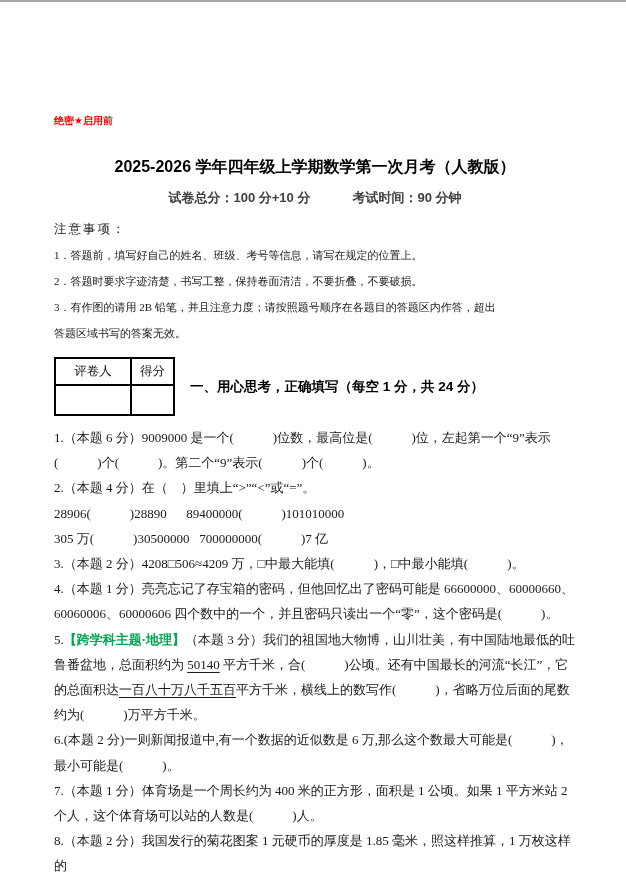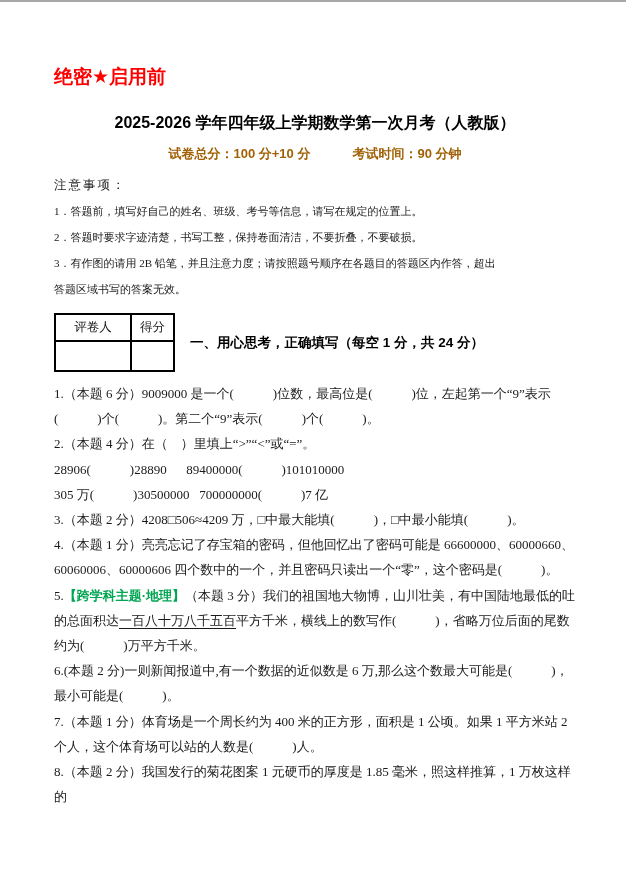--- a/index.html
+++ b/index.html
@@ -8,27 +8,27 @@
     --wm-red:#e53917;
     --ink:#1a1a1a;
   }
   *{margin:0;padding:0;box-sizing:border-box;}
   html,body{background:#ffffff;}
   body{width:626px;height:893px;overflow:hidden;position:relative;
        font-family:"Liberation Serif","DejaVu Serif",serif;color:var(--ink);}
   .top-line{position:absolute;top:0;left:0;width:626px;height:2px;background:#a8a8a8;}
   .sheet{position:relative;width:626px;height:893px;padding:0 50px 0 54px;}
 
-  .secrecy{margin-top:68px;font-family:"Liberation Sans","DejaVu Sans",sans-serif;
-           font-weight:bold;font-size:19px;line-height:18px;color:var(--secrecy-red);}
+  .secrecy{margin-top:112px;font-family:"Liberation Sans","DejaVu Sans",sans-serif;
+           font-weight:bold;font-size:10px;line-height:18px;color:var(--secrecy-red);}
   .title{margin-top:26px;text-align:center;font-family:"Liberation Sans","DejaVu Sans",sans-serif;
          font-weight:bold;font-size:16px;line-height:22px;color:#000;}
   .subtitle{margin-top:11px;display:flex;justify-content:center;gap:42px;
             font-family:"Liberation Sans","DejaVu Sans",sans-serif;font-weight:bold;
-            font-size:13px;line-height:17px;color:#a16207;}
+            font-size:13px;line-height:17px;color:#404040;}
 
   .notes-heading{margin-top:14px;font-size:12.5px;line-height:18px;letter-spacing:2px;}
   .notes p{font-size:11px;line-height:26px;white-space:pre-wrap;}
   .notes{margin-top:4px;}
 
   .grader-row{margin-top:11px;display:flex;align-items:center;}
   table.grader{border-collapse:collapse;}
   table.grader td{border:2px solid #000;font-size:12.5px;text-align:center;vertical-align:middle;}
   table.grader tr.hd td{width:76px;height:27px;}
   table.grader tr.hd td:last-child{width:43px;border-radius:10px;}
@@ -90,20 +90,21 @@
     <p class="qline">2.（本题 4 分）在（　）里填上“&gt;”“&lt;”或“=”。</p>
     <p class="qline">28906(            )28890      89400000(            )101010000</p>
     <p class="qline">305 万(            )30500000   700000000(            )7 亿</p>
 
     <p class="qline">3.（本题 2 分）4208□506≈4209 万，□中最大能填(            )，□中最小能填(            )。</p>
 
     <p class="qline">4.（本题 1 分）亮亮忘记了存宝箱的密码，但他回忆出了密码可能是 66600000、60000660、</p>
     <p class="qline">60060006、60000606 四个数中的一个，并且密码只读出一个“零”，这个密码是(            )。</p>
 
     <p class="qline"><span>5.</span><span class="tag-green">【跨学科主题·地理】</span><span>（本题 3 分）我们的祖国地大物博，山川壮美，有中国陆地最低的吐</span></p>
+    <p class="qline"><span>鲁番盆地，总面积约为 </span><span class="u">50140</span><span> 平方千米，合(            )公顷。还有中国最长的河流“长江”，它</span></p>
     <p class="qline"><span>的总面积达</span><span class="u">一百八十万八千五百</span><span>平方千米，横线上的数写作(            )，省略万位后面的尾数</span></p>
     <p class="qline">约为(            )万平方千米。</p>
 
     <p class="qline">6.(本题 2 分)一则新闻报道中,有一个数据的近似数是 6 万,那么这个数最大可能是(            )，</p>
     <p class="qline">最小可能是(            )。</p>
 
     <p class="qline">7.（本题 1 分）体育场是一个周长约为 400 米的正方形，面积是 1 公顷。如果 1 平方米站 2</p>
     <p class="qline">个人，这个体育场可以站的人数是(            )人。</p>
 
     <p class="qline">8.（本题 2 分）我国发行的菊花图案 1 元硬币的厚度是 1.85 毫米，照这样推算，1 万枚这样的</p>

